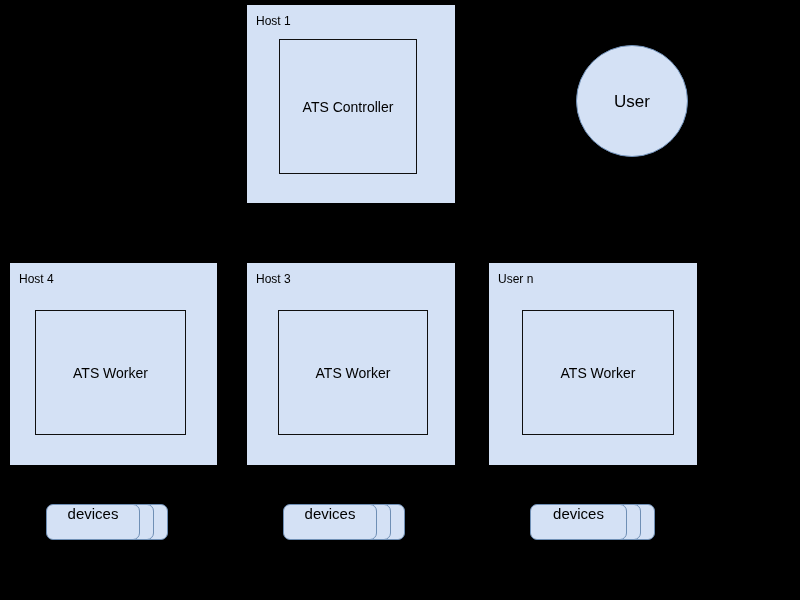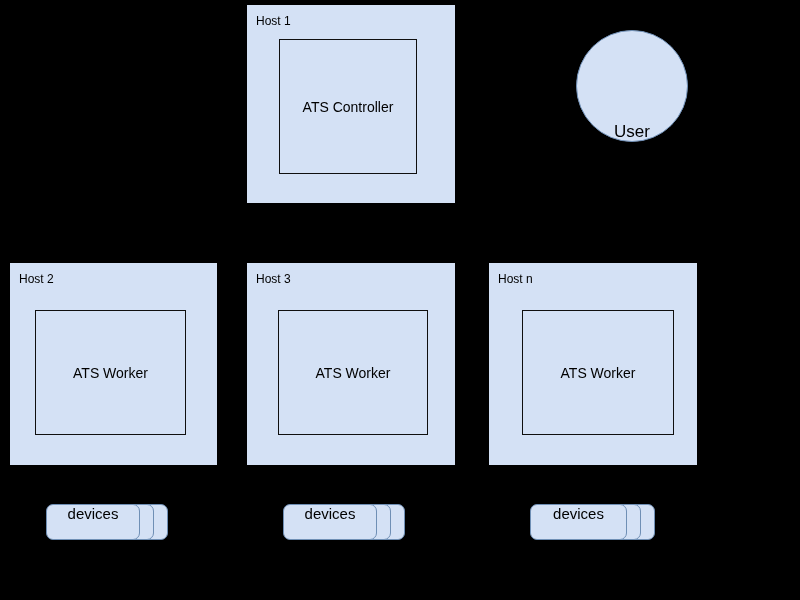--- a/index.html
+++ b/index.html
@@ -98,41 +98,41 @@
 <div id="canvas">
 
   <div class="host-box" id="host-box-0" style="left: 247px; top: 5px; width: 208px; height: 198px;">
     <span class="host-label">Host 1</span>
   </div>
   <div class="component-box" id="component-box-0" style="left: 279px; top: 39px; width: 138px; height: 135px;">
     <span class="component-label">ATS Controller</span>
   </div>
 
   <div class="host-box" id="host-box-1" style="left: 10px; top: 263px; width: 207px; height: 202px;">
-    <span class="host-label">Host 2</span>
+    <span class="host-label">Host 4</span>
   </div>
   <div class="component-box" id="component-box-1" style="left: 35px; top: 310px; width: 151px; height: 125px;">
     <span class="component-label">ATS Worker</span>
   </div>
 
   <div class="host-box" id="host-box-2" style="left: 247px; top: 263px; width: 208px; height: 202px;">
     <span class="host-label">Host 3</span>
   </div>
   <div class="component-box" id="component-box-2" style="left: 278px; top: 310px; width: 150px; height: 125px;">
     <span class="component-label">ATS Worker</span>
   </div>
 
   <div class="host-box" id="host-box-3" style="left: 489px; top: 263px; width: 208px; height: 202px;">
-    <span class="host-label">Host n</span>
+    <span class="host-label">User n</span>
   </div>
   <div class="component-box" id="component-box-3" style="left: 522px; top: 310px; width: 152px; height: 125px;">
     <span class="component-label">ATS Worker</span>
   </div>
 
-  <div class="user-ellipse" id="user-ellipse" style="left: 576px; top: 30px; width: 112px; height: 112px; align-items: flex-end;">
+  <div class="user-ellipse" id="user-ellipse" style="left: 576px; top: 45px; width: 112px; height: 112px;">
     <span class="user-label">User</span>
   </div>
 
   <div class="devices-stack" id="devices-stack-0" style="left: 46px; top: 504px; width: 122px; height: 36px;">
       <div class="devices-card" style="left: 28px; width: 94px; height: 36px; z-index: 1;"></div>
       <div class="devices-card" style="left: 14px; width: 94px; height: 36px; z-index: 2;"></div>
       <div class="devices-card front" style="left: 0px; width: 94px; height: 36px; z-index: 3;">
         <span class="devices-label">devices</span>
       </div>
     </div>

